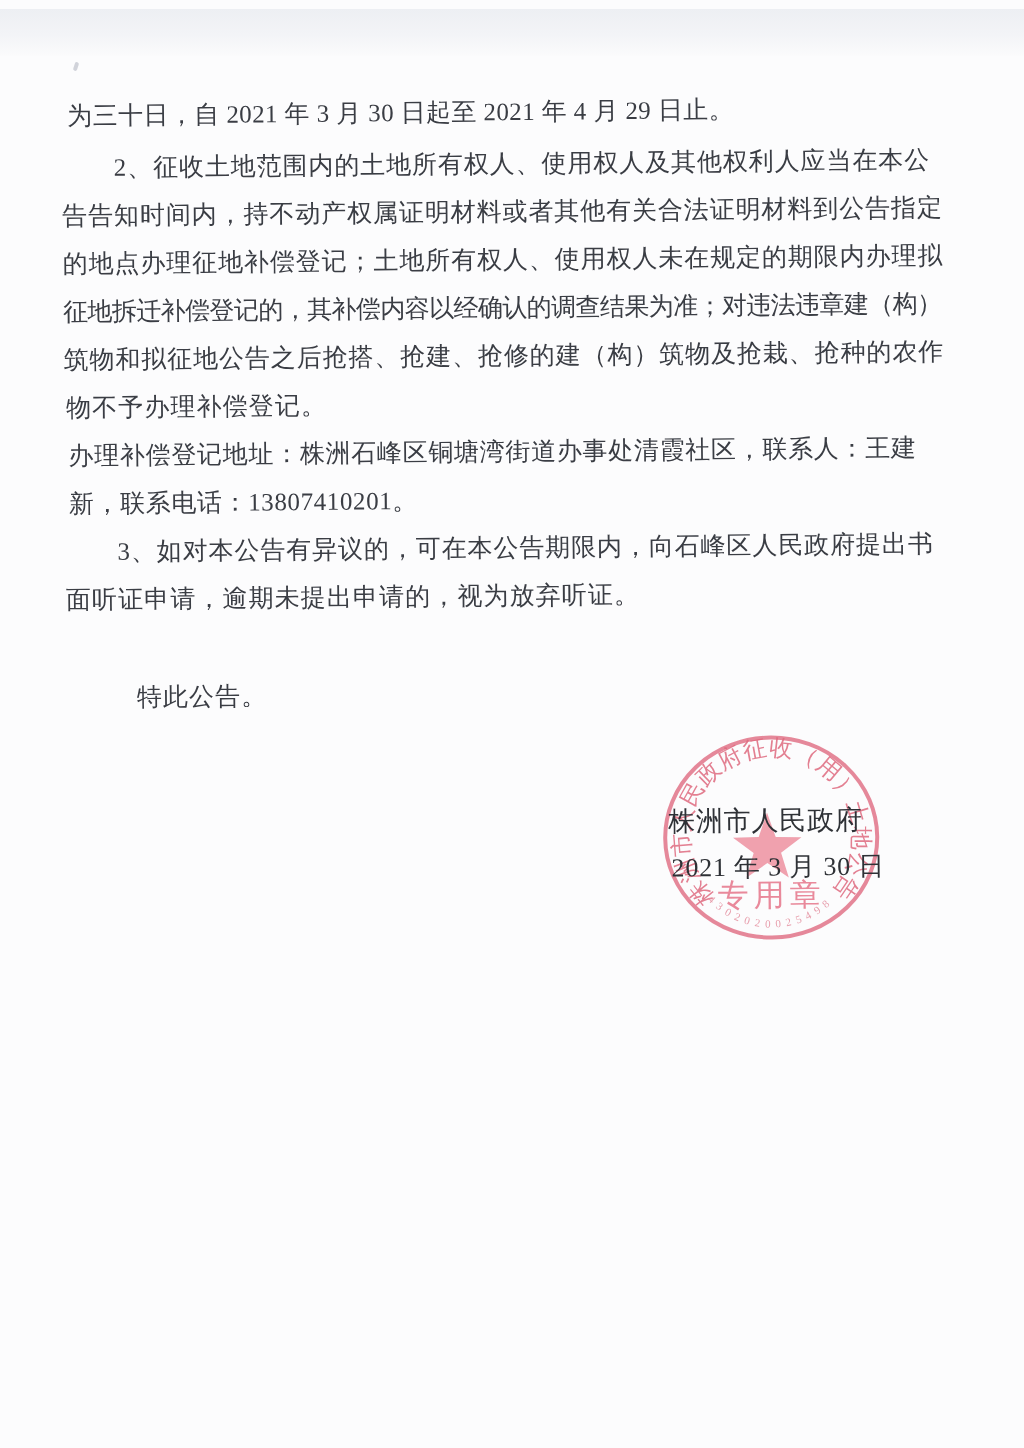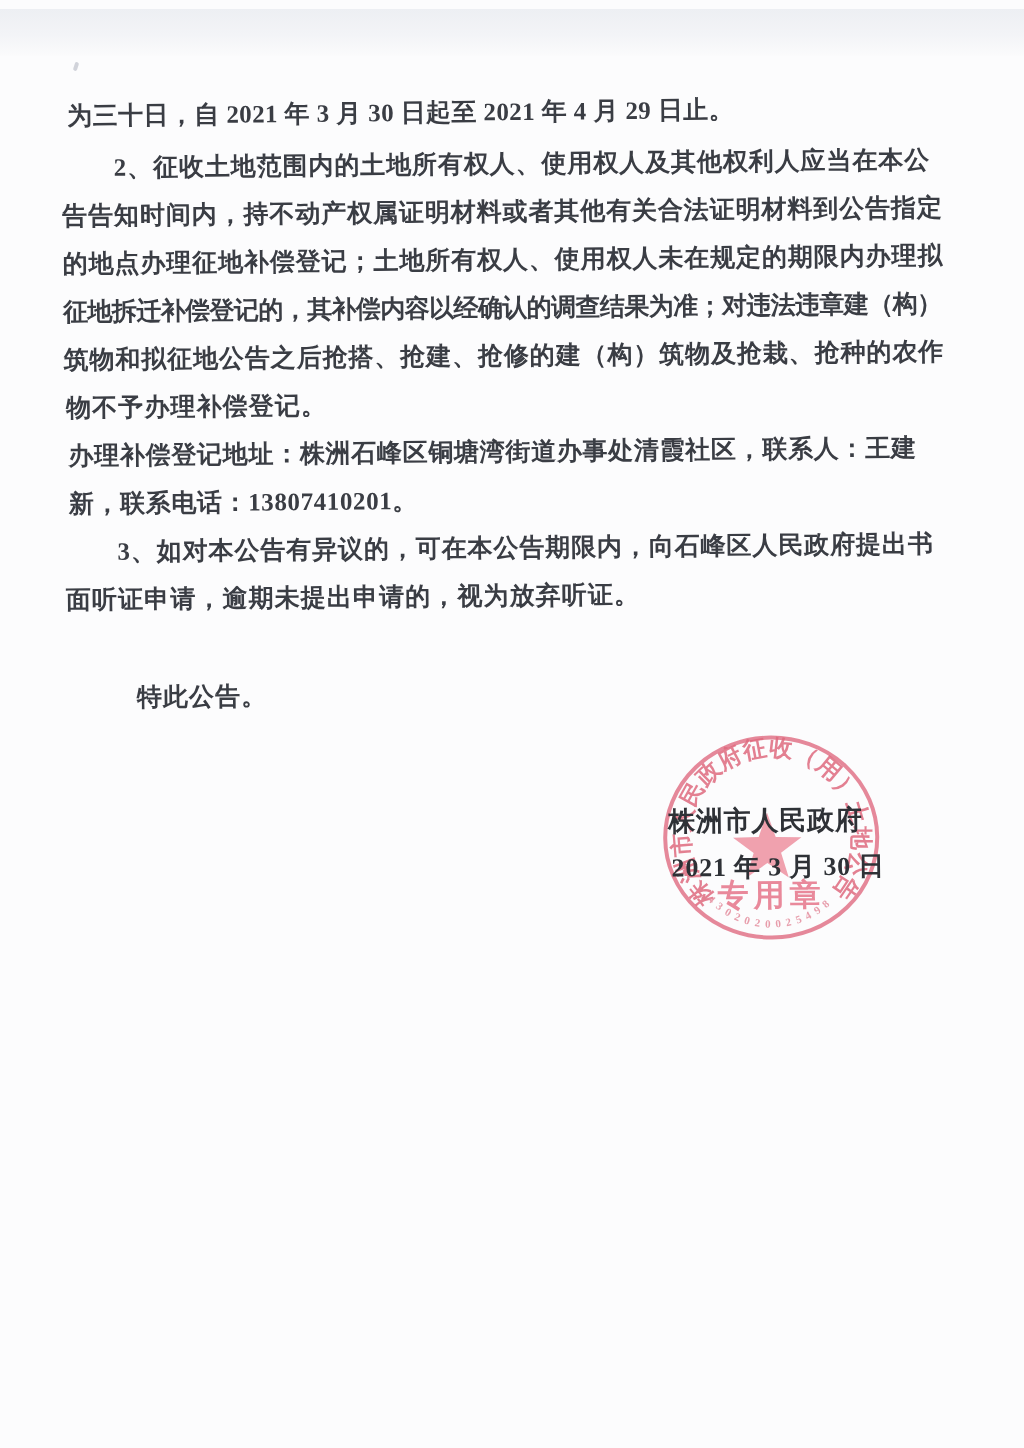--- a/index.html
+++ b/index.html
@@ -3,21 +3,20 @@
 <meta charset="utf-8">
 <style>
   html,body{margin:0;padding:0;}
   body{background:#ffffff;}
   .page{
     position:relative;
     width:1024px;height:1448px;
     background:#fcfcfd;
     overflow:hidden;
     font-family:"Liberation Serif", serif;
-    font-weight:bold;
   }
   .scan-band{
     position:absolute;left:0;top:9px;width:1024px;height:47px;
     background:linear-gradient(180deg,#edeff3 0%,#f3f4f7 55%,#fbfbfc 100%);
   }
   .speck{
     position:absolute;left:74px;top:62px;width:4px;height:9px;
     background:#c3c6cd;border-radius:2px;transform:rotate(18deg);opacity:.75;
   }
   .content{

